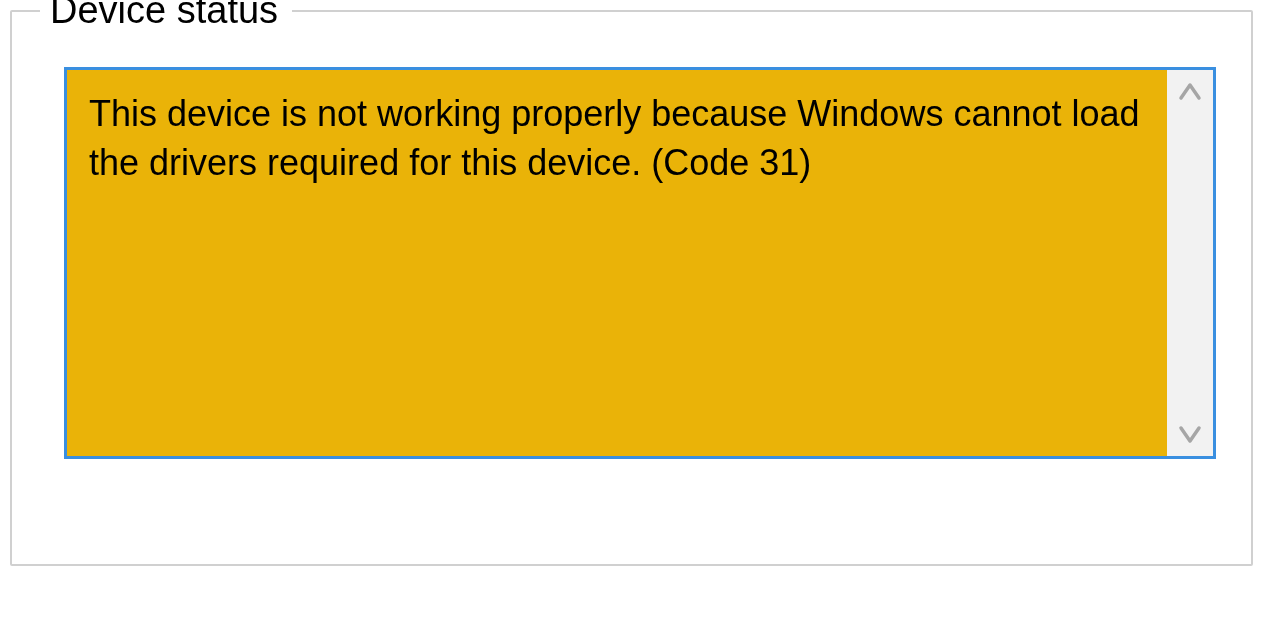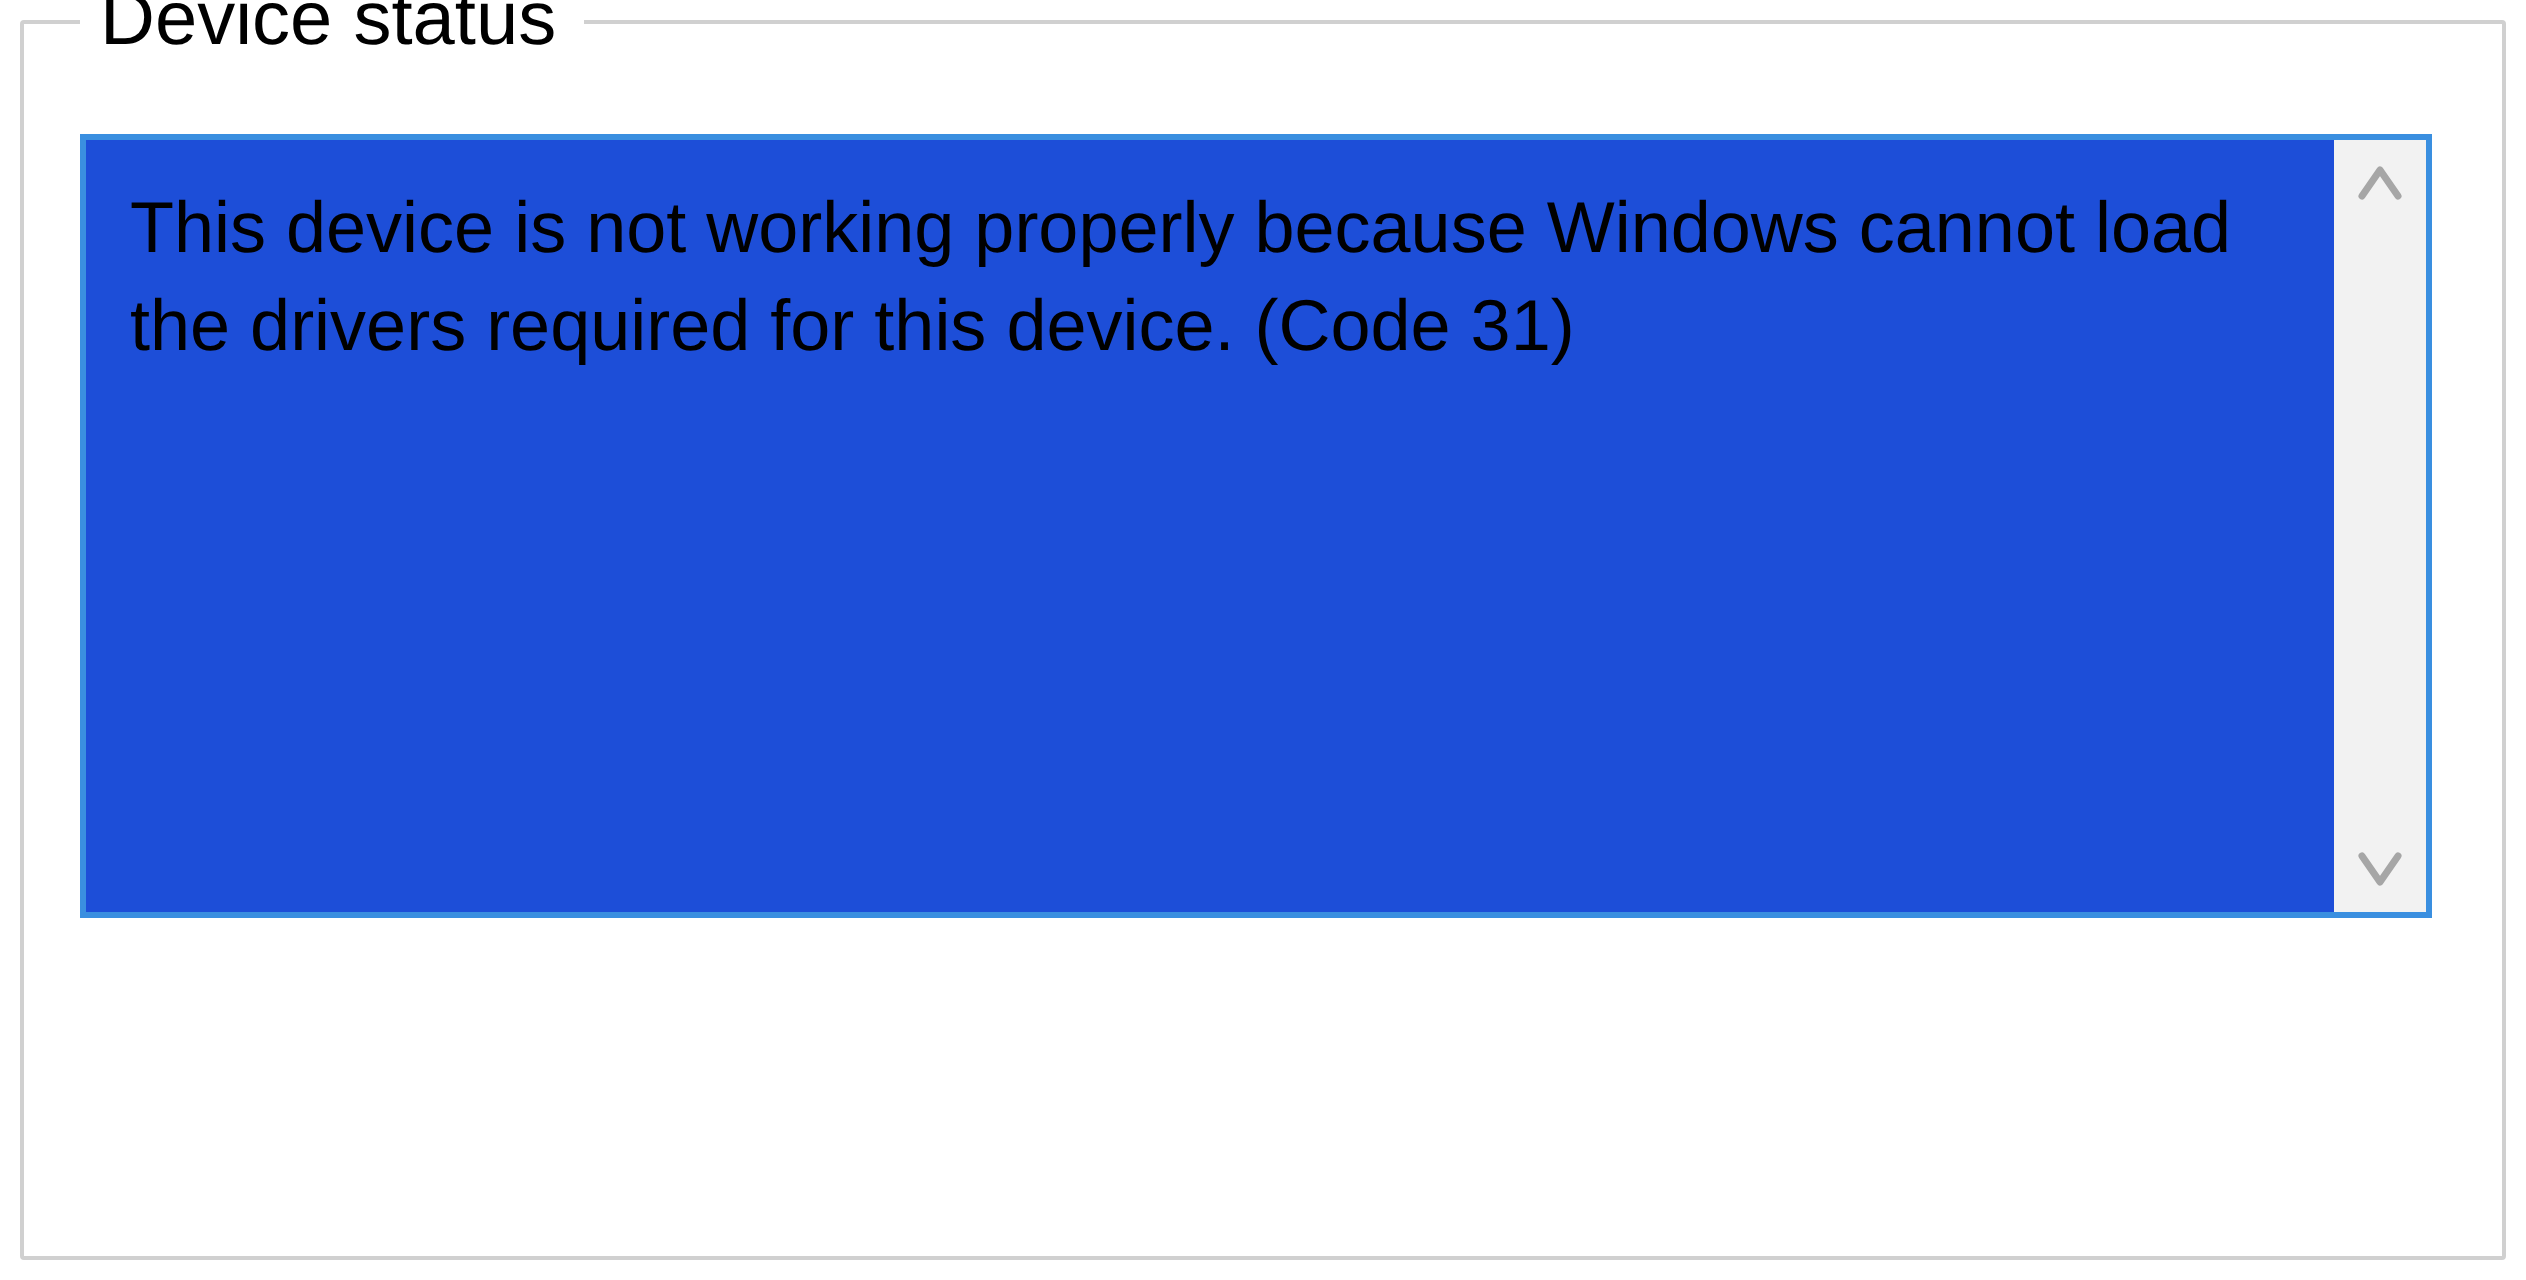--- a/index.html
+++ b/index.html
@@ -11,40 +11,40 @@
       font-family: "Segoe UI", Tahoma, sans-serif;
       background: #ffffff;
       width: 1263px;
       height: 640px;
       padding: 10px 10px 10px 10px;
     }
     .fieldset {
       position: relative;
       border: 2px solid #d0d0d0;
       border-radius: 2px;
-      padding: 55px 35px 110px 28px;
-      height: 620px;
+      padding: 55px 35px 110px 52px;
+      height: 556px;
       margin-top: 0;
     }
     .legend {
       position: absolute;
       top: -24px;
       left: 28px;
       background: #ffffff;
       padding: 0 14px 0 10px;
       font-size: 38px;
       font-weight: 400;
       color: #000000;
       line-height: 1.2;
     }
     .status-box-wrap {
       position: relative;
       border: 3px solid #3a8fe0;
       height: 392px;
-      background: #1d4ed8;
+      background: #eab308;
       display: flex;
       flex-direction: row;
       align-items: stretch;
     }
     .status-text {
       flex: 1 1 auto;
       padding: 20px 22px 20px 22px;
       font-size: 36px;
       line-height: 1.35;
       color: #000000;

